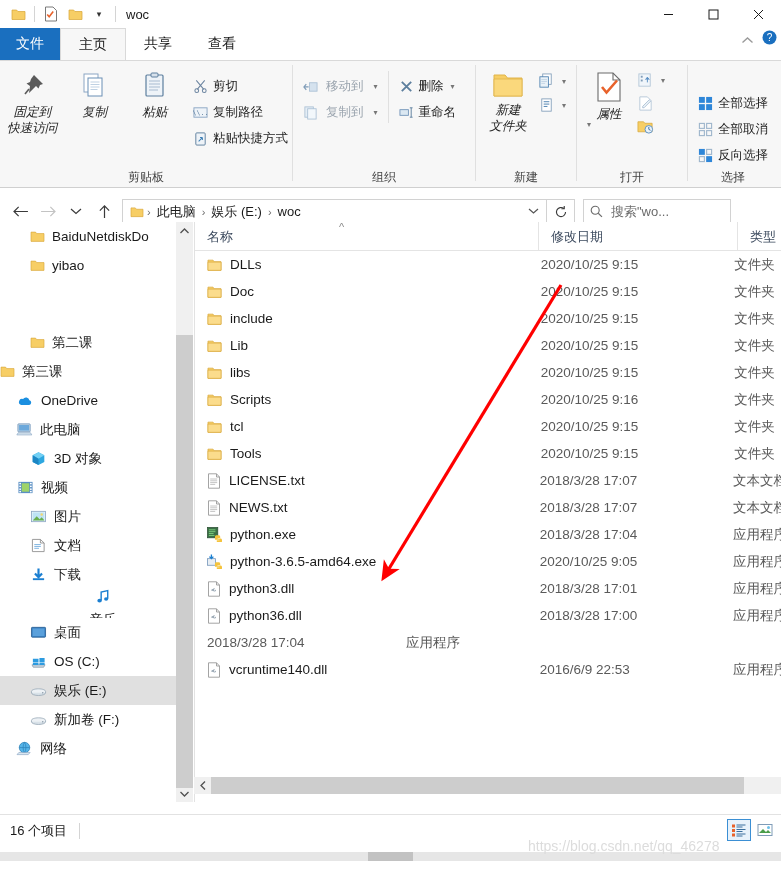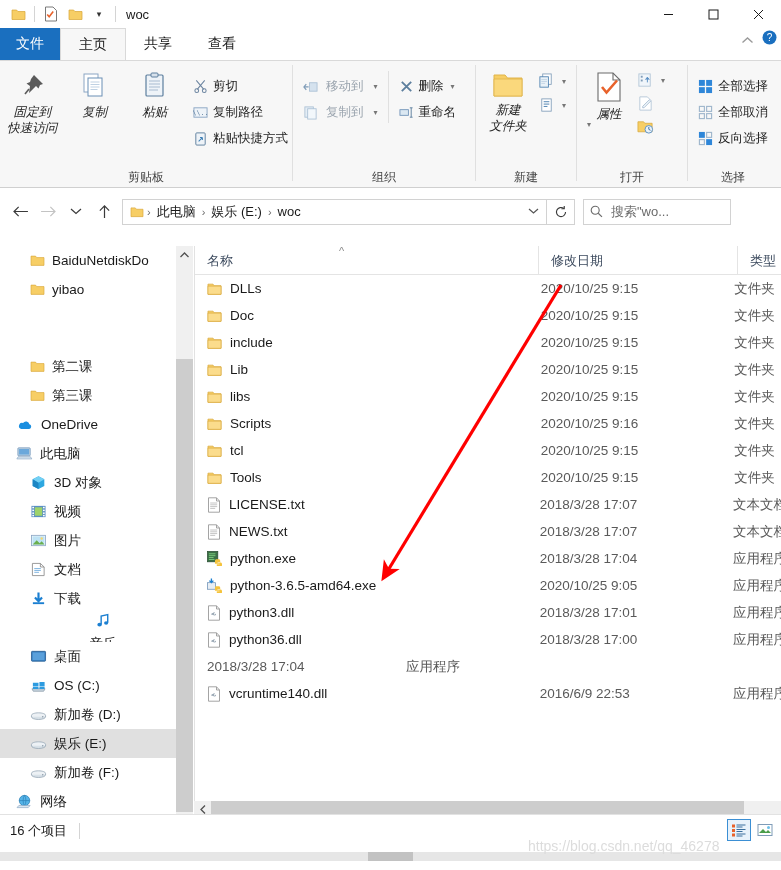--- a/index.html
+++ b/index.html
@@ -87,21 +87,21 @@
   .crumbsep { font-size:11px; color:#6b6b6b; padding:0 1px; }
   .crumb-drop { margin-left:auto; width:18px; text-align:center; color:#555; font-size:10px; }
   .refresh { width:28px; height:26px; border:1px solid #d2d2d2; border-left:none; display:flex; align-items:center; justify-content:center; }
   .searchbox {
     margin-left:8px; height:26px; width:148px; border:1px solid #d2d2d2;
     display:flex; align-items:center; padding:0 6px; gap:8px; overflow:hidden;
   }
   .searchbox .ph { font-size:13px; color:#6b6b6b; white-space:nowrap; }
 
   
-  .main { position:absolute; left:0; top:246px; width:781px; height:580px; background:#fff; }
+  .main { position:absolute; left:0; top:222px; width:781px; height:580px; background:#fff; }
 
   .nav {
     position:absolute; left:0; top:0; width:176px; height:580px;
     background:#ffffff; overflow:hidden;
   }
   .navitem {
     display:flex; align-items:center; height:29px; gap:7px; font-size:13.5px; color:#1a1a1a;
     white-space:nowrap;
   }
   .navitem.sel { background:#e0e0e0; }
@@ -446,21 +446,21 @@
               </svg>
             </span>
           </div>
         </div>
       </div>
       <div class="glabel">打开</div>
     </div>
     <div class="gdiv"></div>
 
     <div class="rgroup" style="width:90px;">
-      <div class="gbody" style="padding-left:6px;">
+      <div class="gbody" style="padding-left:6px;align-items:flex-end;">
         <div class="smallcol">
           <div class="smallbtn">
             <span class="ico">
               <svg width="15" height="15" viewBox="0 0 16 16">
                 <rect x="1" y="1" width="6.3" height="6.3" fill="#2E86D8"></rect>
                   <rect x="8.7" y="1" width="6.3" height="6.3" fill="#2E86D8"></rect>
                 <rect x="1" y="8.7" width="6.3" height="6.3" fill="#2E86D8"></rect>
                   <rect x="8.7" y="8.7" width="6.3" height="6.3" fill="#2E86D8"></rect>
               </svg>
             </span>
@@ -574,21 +574,21 @@
           <span class="nlbl">yibao</span>
         </div>
         <div class="navitem" style="padding-left: 30px; margin-top: 48px;">
           <span class="ico">
             <svg width="15" height="13" viewBox="0 0 18 16">
               <path d="M1 2.6h5.6l1.4 1.8H17v9.6H1z" fill="#F7CE65" stroke="#D9A93C" stroke-width="0.8"></path>
             </svg>
           </span>
           <span class="nlbl">第二课</span>
         </div>
-        <div class="navitem" style="padding-left: 30px;">
+        <div class="navitem" style="">
           <span class="ico">
             <svg width="15" height="13" viewBox="0 0 18 16">
               <path d="M1 2.6h5.6l1.4 1.8H17v9.6H1z" fill="#F7CE65" stroke="#D9A93C" stroke-width="0.8"></path>
             </svg>
           </span>
           <span class="nlbl">第三课</span>
         </div>
         <div class="navitem" style="padding-left: 16px;">
           <span class="ico">
             <svg width="18" height="14" viewBox="0 0 18 16">
@@ -610,21 +610,21 @@
         <div class="navitem" style="padding-left: 30px;">
           <span class="ico">
             <svg width="17" height="15" viewBox="0 0 18 16">
               <path d="M9 1.3l6.2 3.3v7l-6.2 3.4-6.2-3.4v-7z" fill="#2DA7E0"></path>
               <path d="M9 1.3l6.2 3.3L9 8.2 2.8 4.6z" fill="#73D0F4"></path>
               <path d="M9 8.2v6.8l-6.2-3.4v-7z" fill="#1C86C4"></path>
             </svg>
           </span>
           <span class="nlbl">3D 对象</span>
         </div>
-        <div class="navitem" style="padding-left: 30px;">
+        <div class="navitem" style="padding-left: 17px;">
           <span class="ico">
             <svg width="17" height="15" viewBox="0 0 18 16">
               <rect x="1.5" y="2" width="15" height="12" fill="#5A8FC4"></rect>
               <g fill="#fff">
                 <rect x="2.4" y="3" width="1.8" height="1.6"></rect>
                 <rect x="2.4" y="6" width="1.8" height="1.6"></rect>
                 <rect x="2.4" y="9" width="1.8" height="1.6"></rect>
                 <rect x="2.4" y="11.6" width="1.8" height="1.6"></rect>
                 <rect x="13.8" y="3" width="1.8" height="1.6"></rect>
                 <rect x="13.8" y="6" width="1.8" height="1.6"></rect>
@@ -689,30 +689,20 @@
         </div>
         <div class="navitem" style="padding-left: 30px;">
           <span class="ico">
             <svg width="17" height="15" viewBox="0 0 18 16">
               <path d="M2 11.5h14l-1.5 2.6H3.4z" fill="#C9D6E0" stroke="#8a9aa8" stroke-width="0.8"></path>
               <path d="M3 5h6v4H3zM10 4.3h5.5v4.7H10z" fill="#2D9BE0"></path>
               <path d="M3 9.6h6v2.2H3zM10 9.6h5.5v2.2H10z" fill="#2D9BE0"></path>
             </svg>
           </span>
           <span class="nlbl">OS (C:)</span>
-        </div>
-        <div class="navitem" style="padding-left: 30px;">
-          <span class="ico">
-            <svg width="17" height="15" viewBox="0 0 18 16">
-              <ellipse cx="9" cy="10.5" rx="7.5" ry="2.8" fill="#D8E1E8" stroke="#90a2b0" stroke-width="0.8"></ellipse>
-              <path d="M1.5 10.5v-1.6c0-1.5 3.4-2.7 7.5-2.7s7.5 1.2 7.5 2.7v1.6" fill="#EDF1F5" stroke="#90a2b0" stroke-width="0.8"></path>
-              <circle cx="13.5" cy="10.5" r="0.8" fill="#8a9aa8"></circle>
-            </svg>
-          </span>
-          <span class="nlbl">新加卷 (D:)</span>
         </div>
         <div class="navitem sel" style="padding-left: 30px;">
           <span class="ico">
             <svg width="17" height="15" viewBox="0 0 18 16">
               <ellipse cx="9" cy="10.5" rx="7.5" ry="2.8" fill="#D8E1E8" stroke="#90a2b0" stroke-width="0.8"></ellipse>
               <path d="M1.5 10.5v-1.6c0-1.5 3.4-2.7 7.5-2.7s7.5 1.2 7.5 2.7v1.6" fill="#EDF1F5" stroke="#90a2b0" stroke-width="0.8"></path>
               <circle cx="13.5" cy="10.5" r="0.8" fill="#8a9aa8"></circle>
             </svg>
           </span>
           <span class="nlbl">娱乐 (E:)</span>

